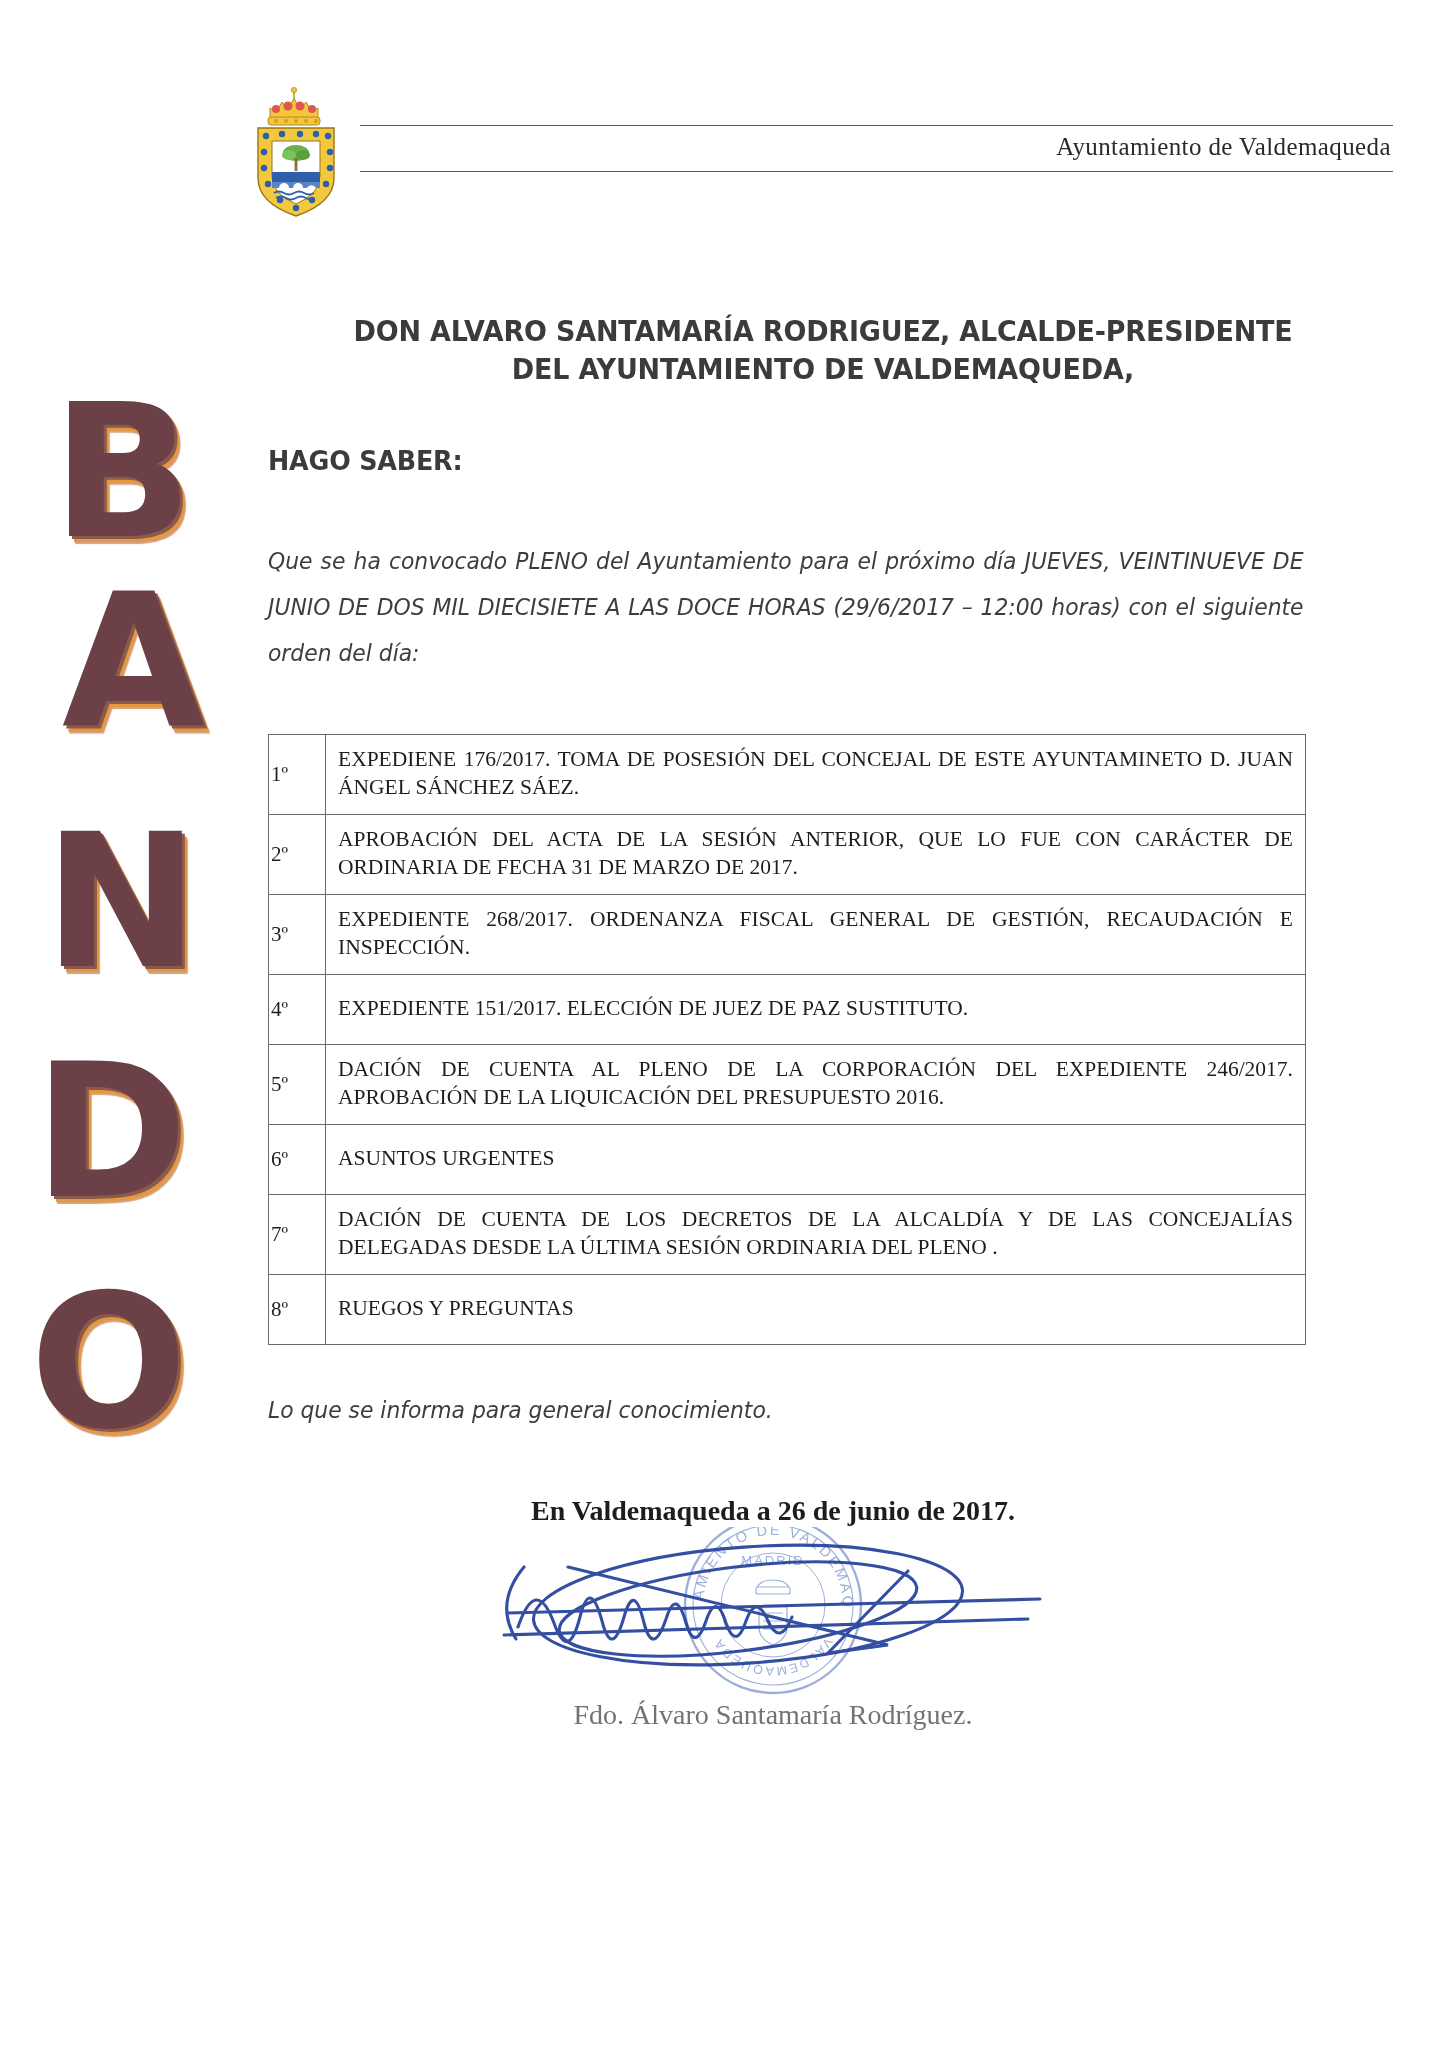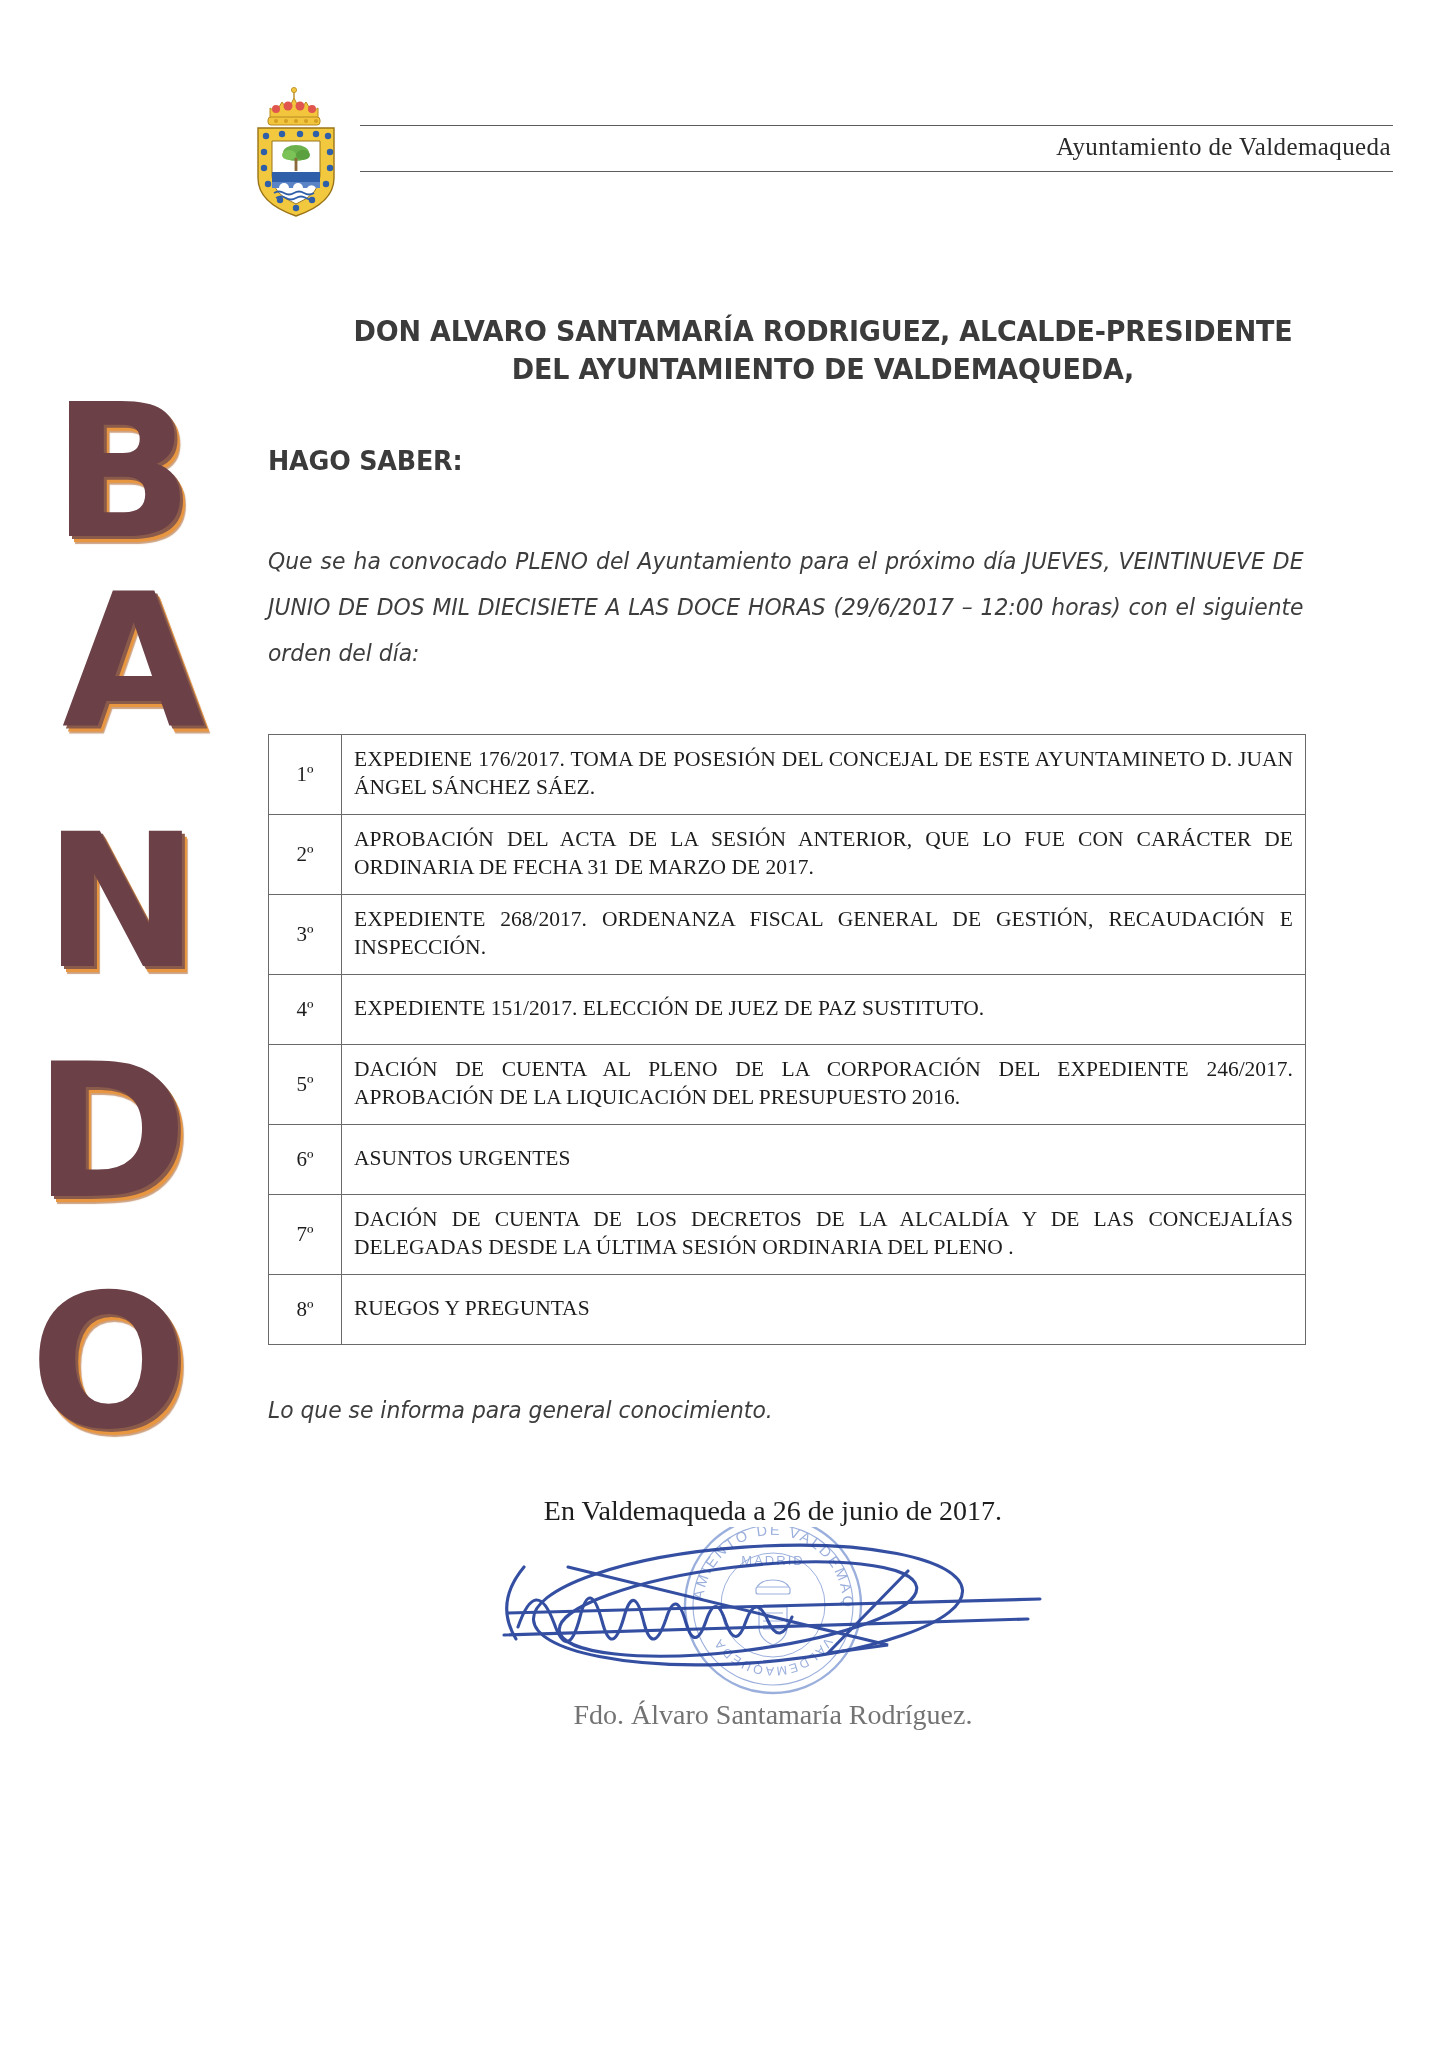--- a/index.html
+++ b/index.html
@@ -135,22 +135,22 @@
   }
   .agenda td {
     border: 1px solid #6a6a6a;
     vertical-align: middle;
     color: #1d1d1d;
     font-size: 21.5px;
     line-height: 1.28;
   }
   .agenda td.num {
     width: 52px;
-    text-align: center;
-    padding: 6px 10px;
+    text-align: left;
+    padding: 6px 2px;
     font-size: 21px;
   }
   .agenda td.txt {
     padding: 8px 12px 9px 12px;
     text-align: justify;
     text-justify: inter-word;
   }
   .agenda tr.tall td { height: 62px; }
   .agenda tr.short td { height: 52px; }
 
@@ -166,20 +166,21 @@
   }
   .signblock {
     margin-top: 72px;
     text-align: center;
     width: 1010px;
   }
   .sign-place {
     font-family: "Liberation Serif", serif;
     font-size: 28px;
     color: #1d1d1d;
+    font-weight: bold;
   }
   .sign-role {
     font-family: "Liberation Serif", serif;
     font-size: 28px;
     color: #1d1d1d;
     margin-top: 2px;
   }
   .sign-area {
     position: relative;
     height: 170px;

